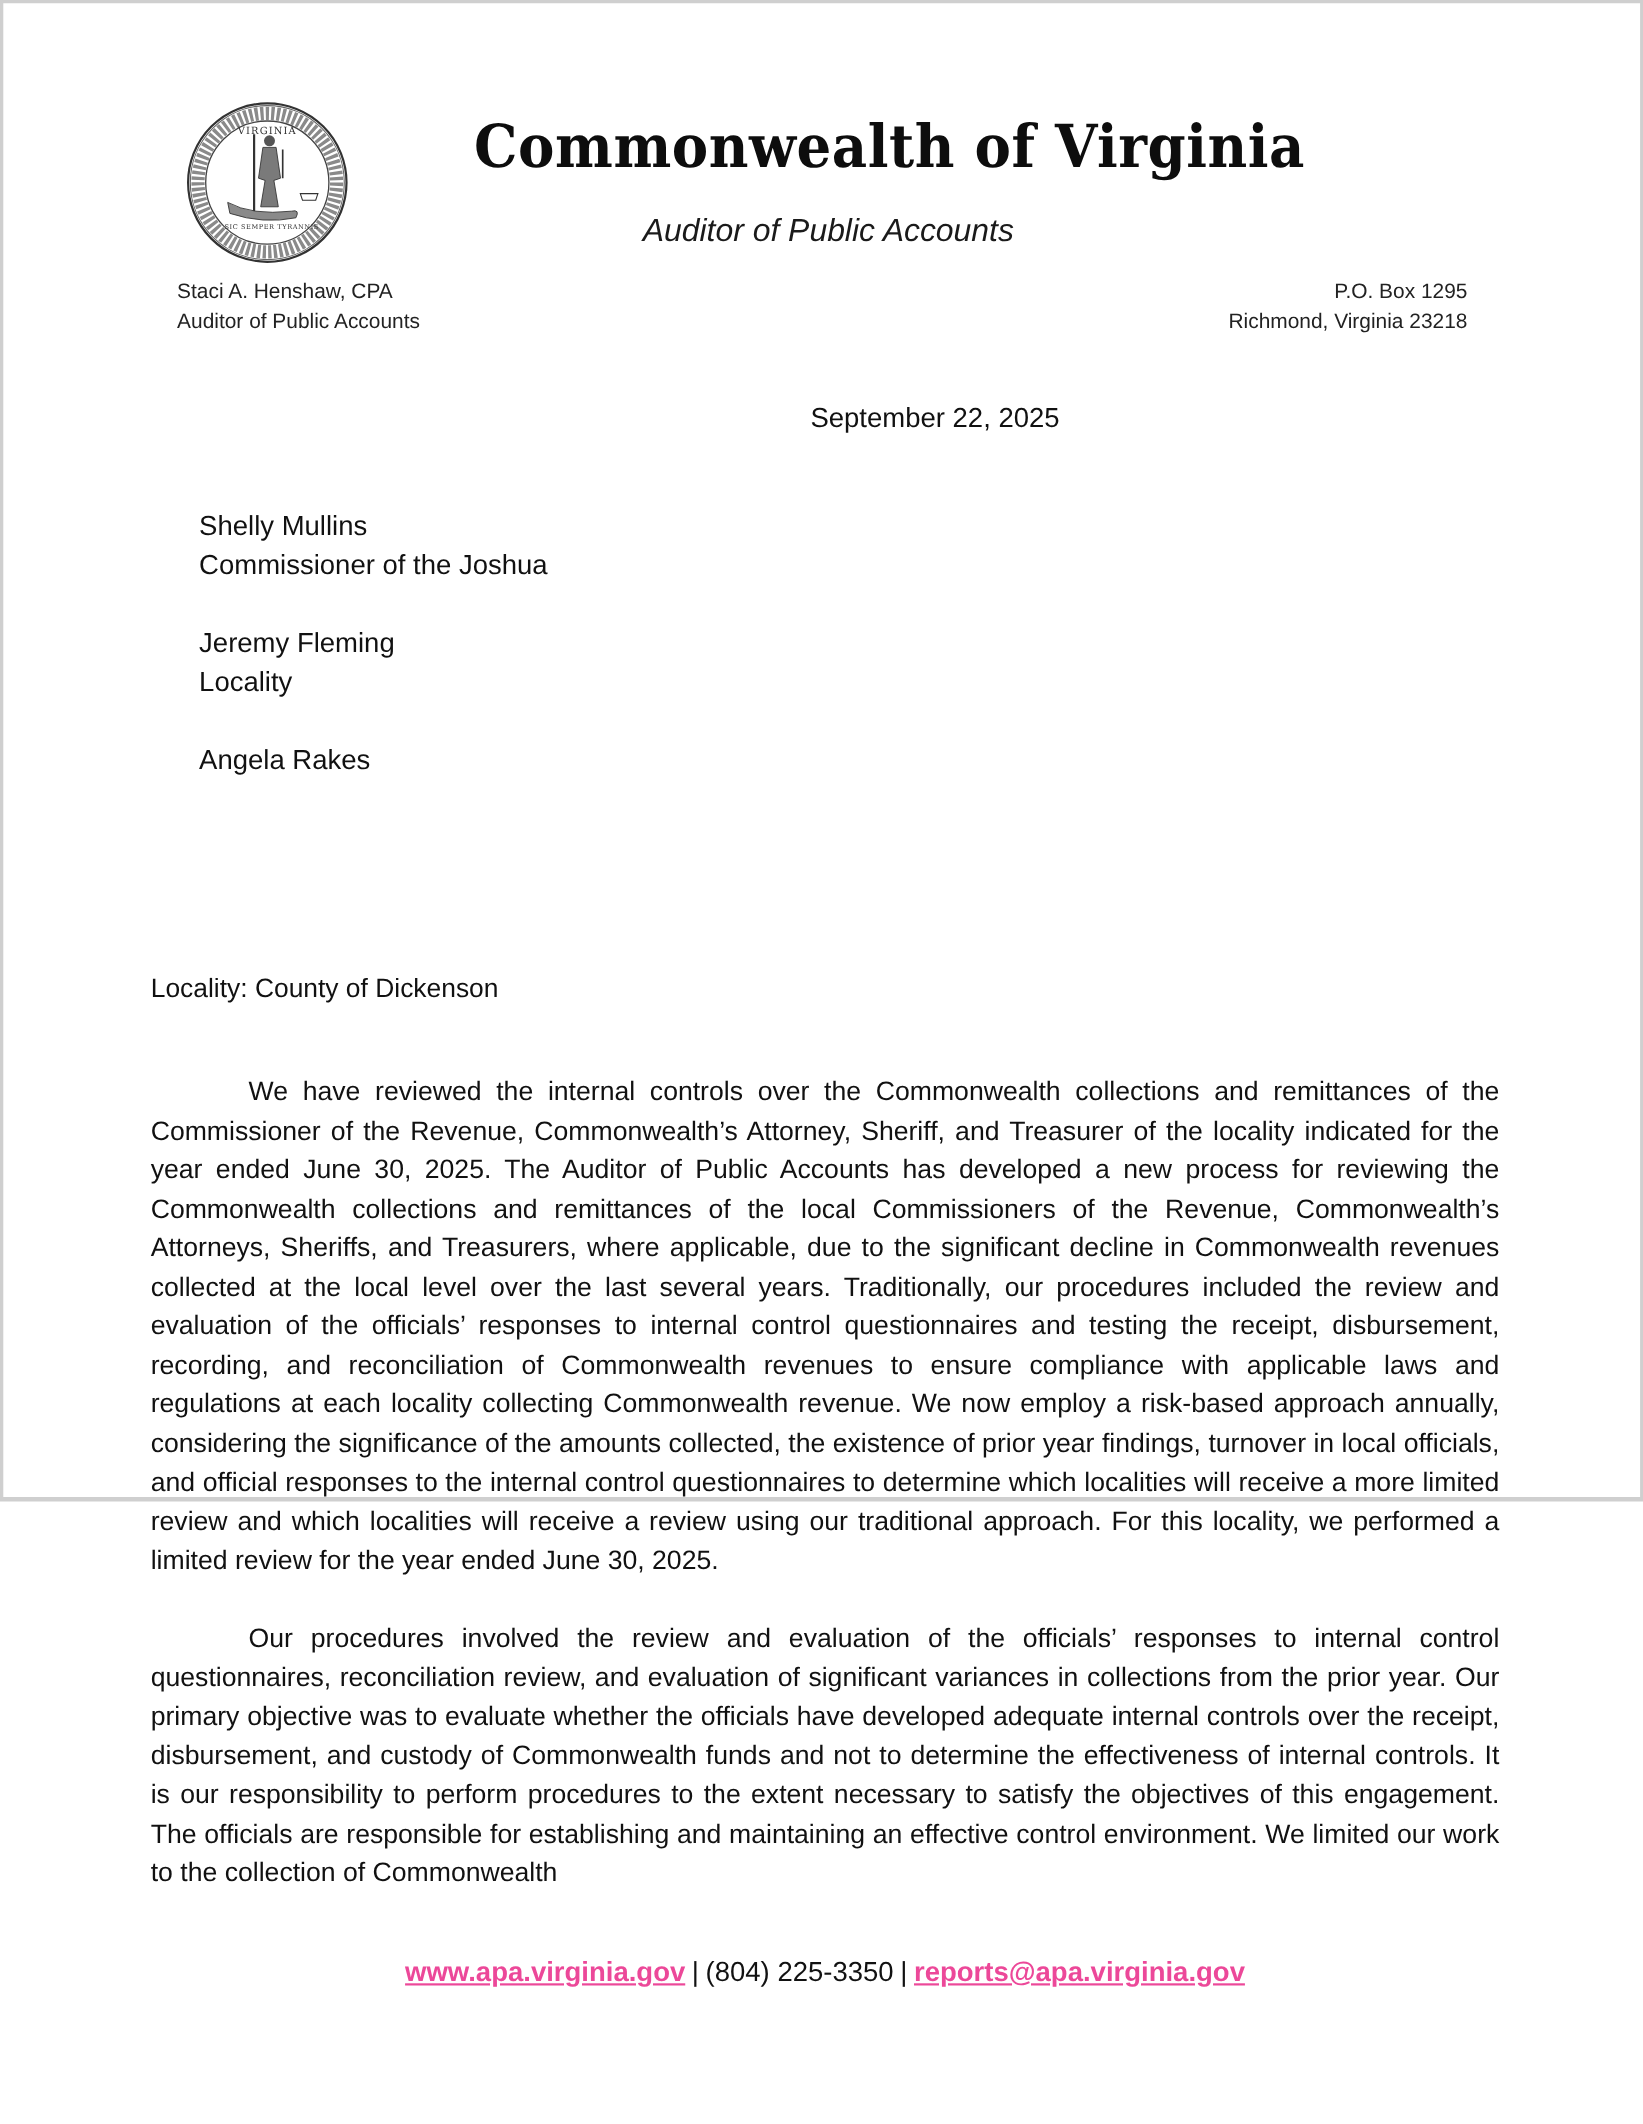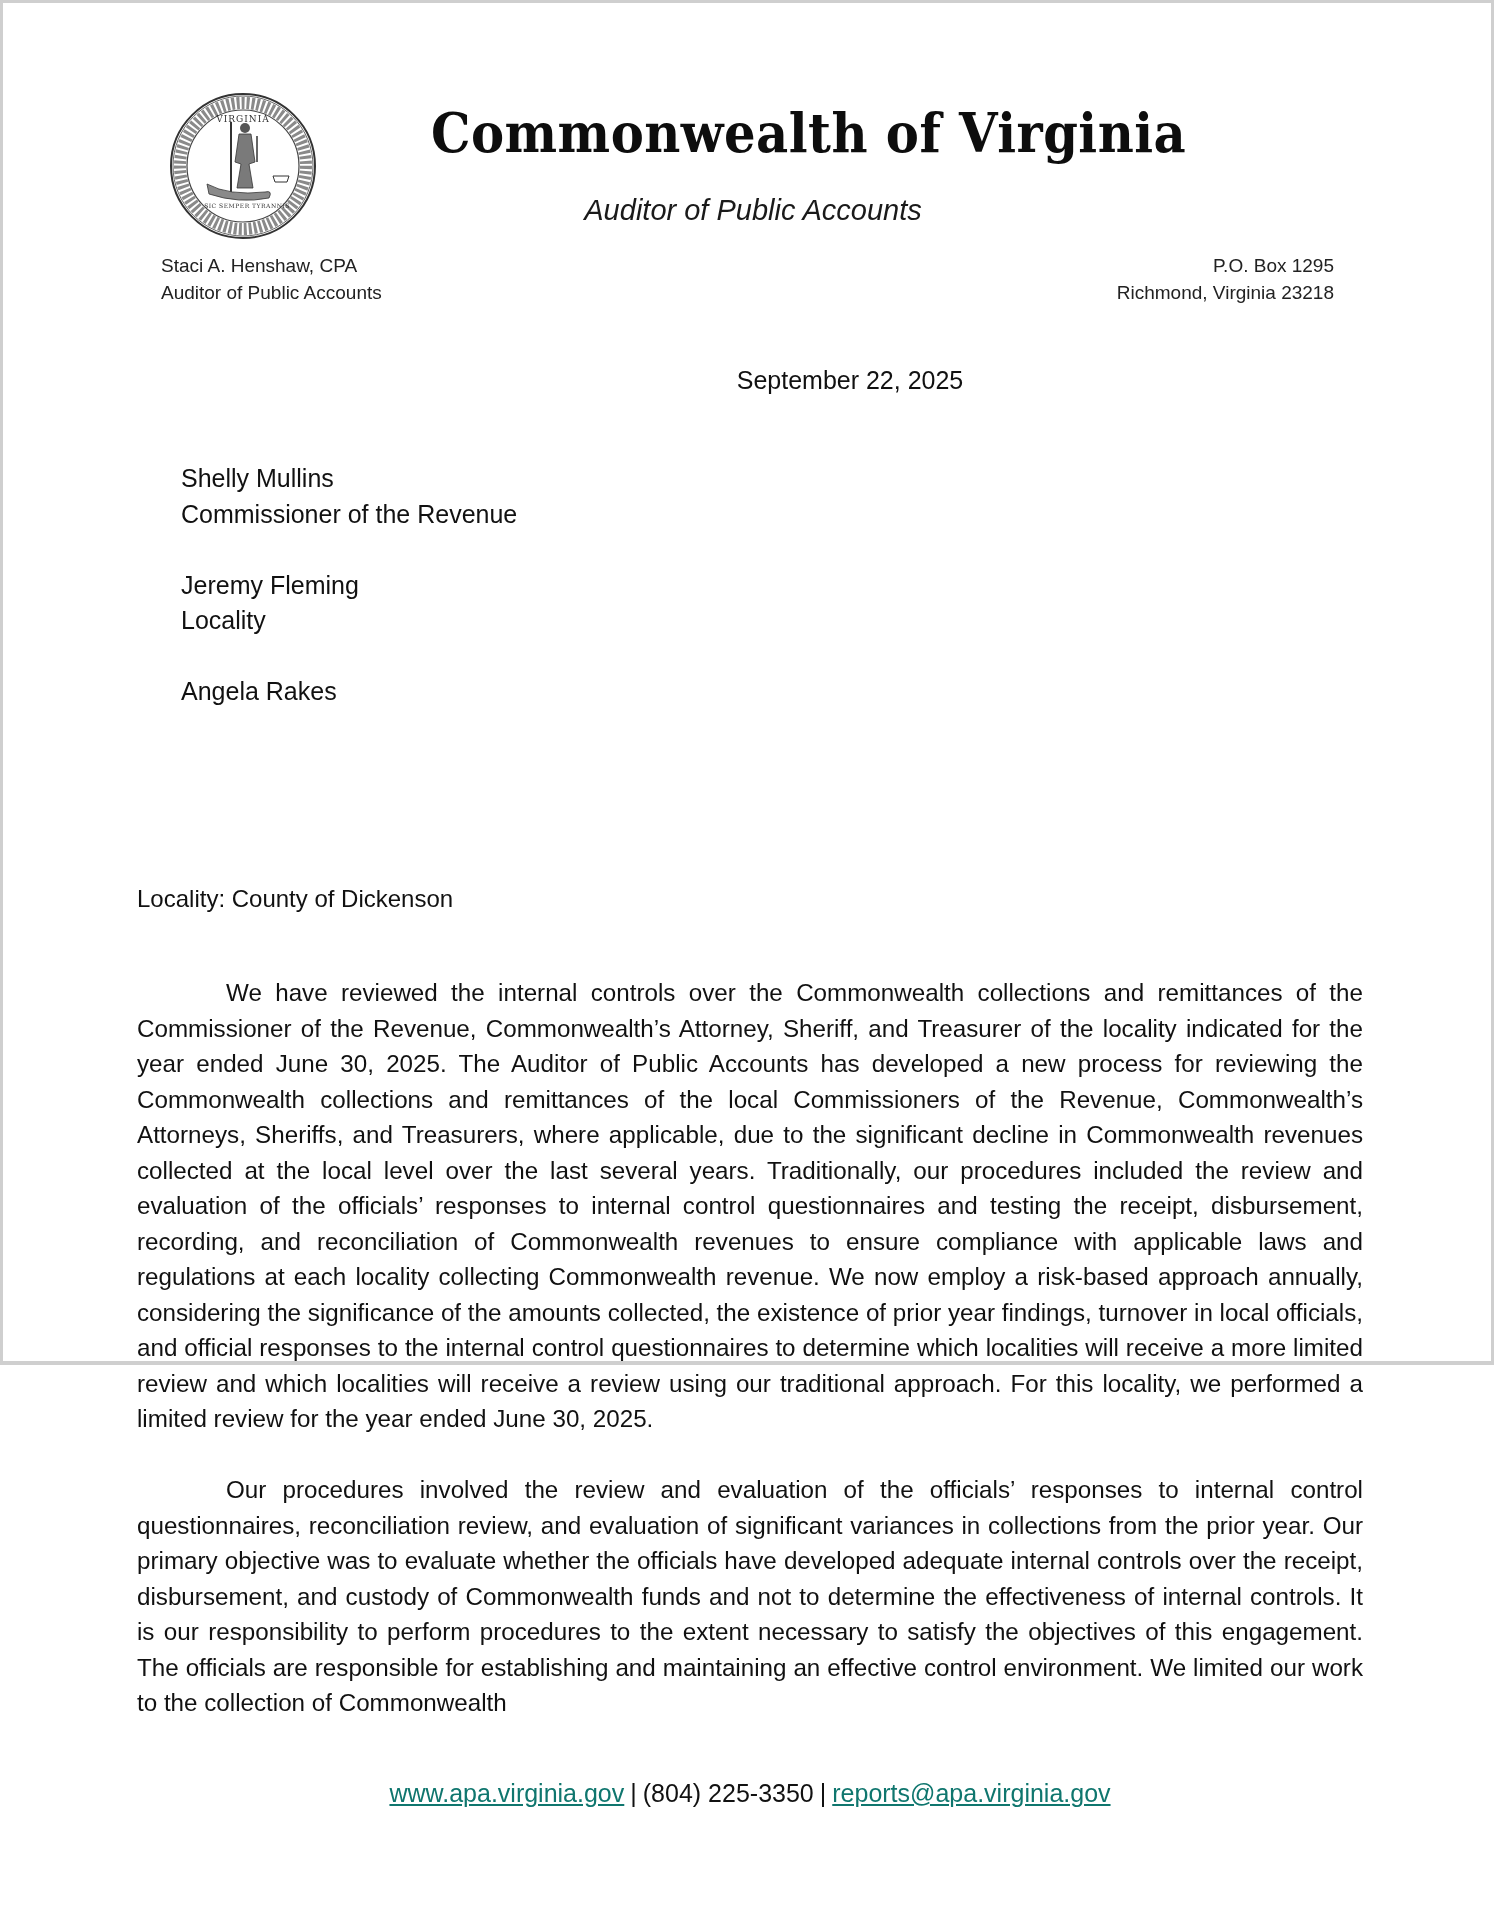--- a/index.html
+++ b/index.html
@@ -134,22 +134,23 @@
       position: absolute;
       left: 0;
       width: 1494px;
       top: 1776px;
       text-align: center;
       font-size: 25px;
       color: #111;
       white-space: nowrap;
     }
     .footer a {
-      color: #0f766e;
+      color: #ec4899;
       text-decoration: underline;
+      font-weight: bold;
     }
     .footer .sep {
       margin: 0 6px;
     }
   </style>
 </head>
 <body>
 
 <div class="page">
 
@@ -186,21 +187,21 @@
   <div class="hdr-right">
     <div>P.O. Box 1295</div>
     <div>Richmond, Virginia 23218</div>
   </div>
 
   <div class="date">September 22, 2025</div>
 
   <div class="recipients">
     <div class="recipient">
       <div>Shelly Mullins</div>
-      <div>Commissioner of the Revenue</div>
+      <div>Commissioner of the Joshua</div>
     </div>
     <div class="recipient">
       <div>Jeremy Fleming</div>
       <div>Locality</div>
     </div>
     <div class="recipient">
       <div>Angela Rakes</div>
     </div>
   </div>
 

